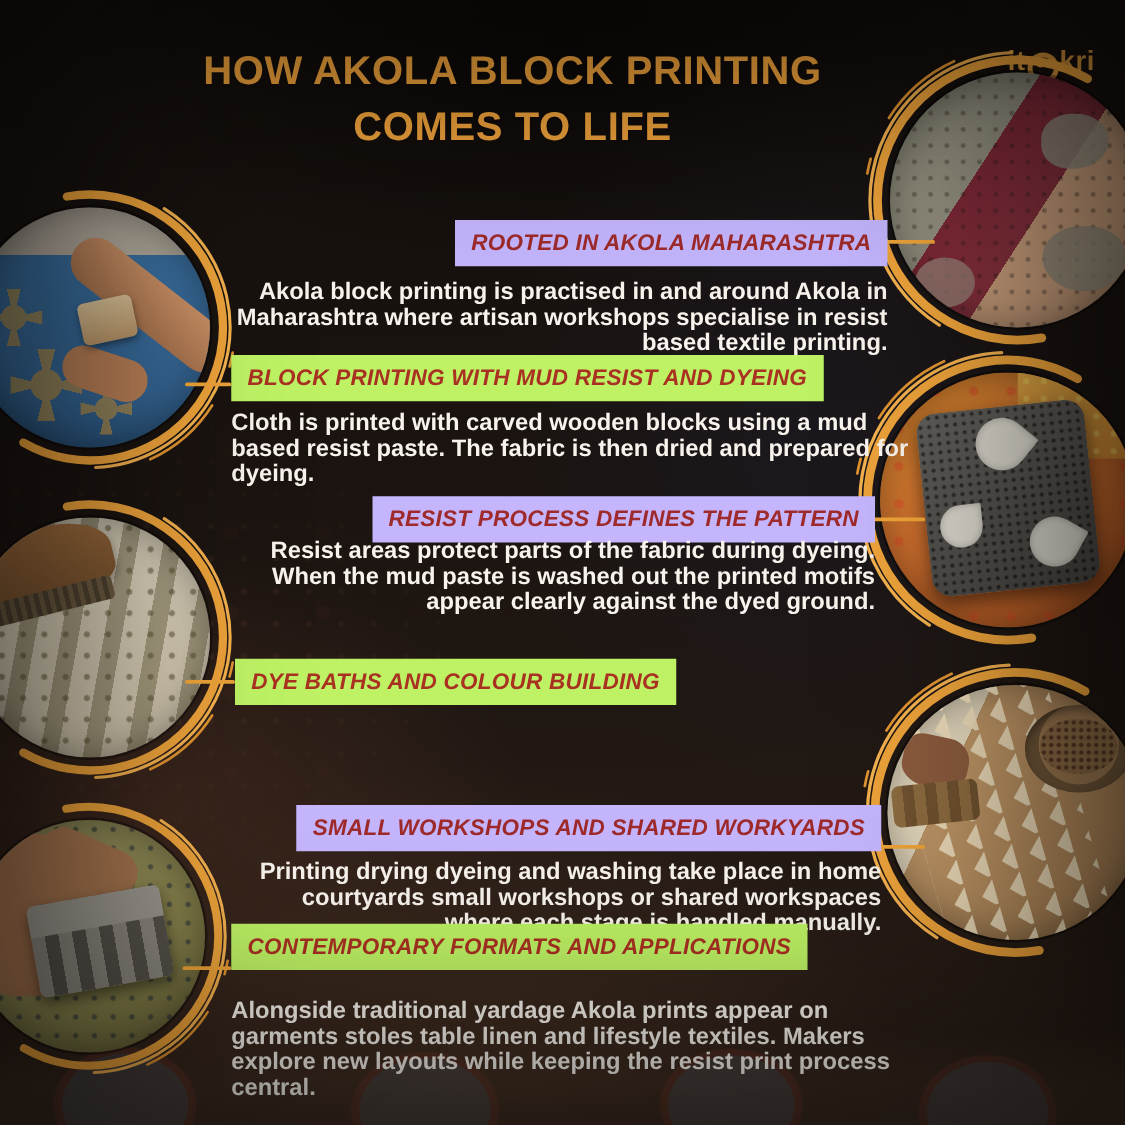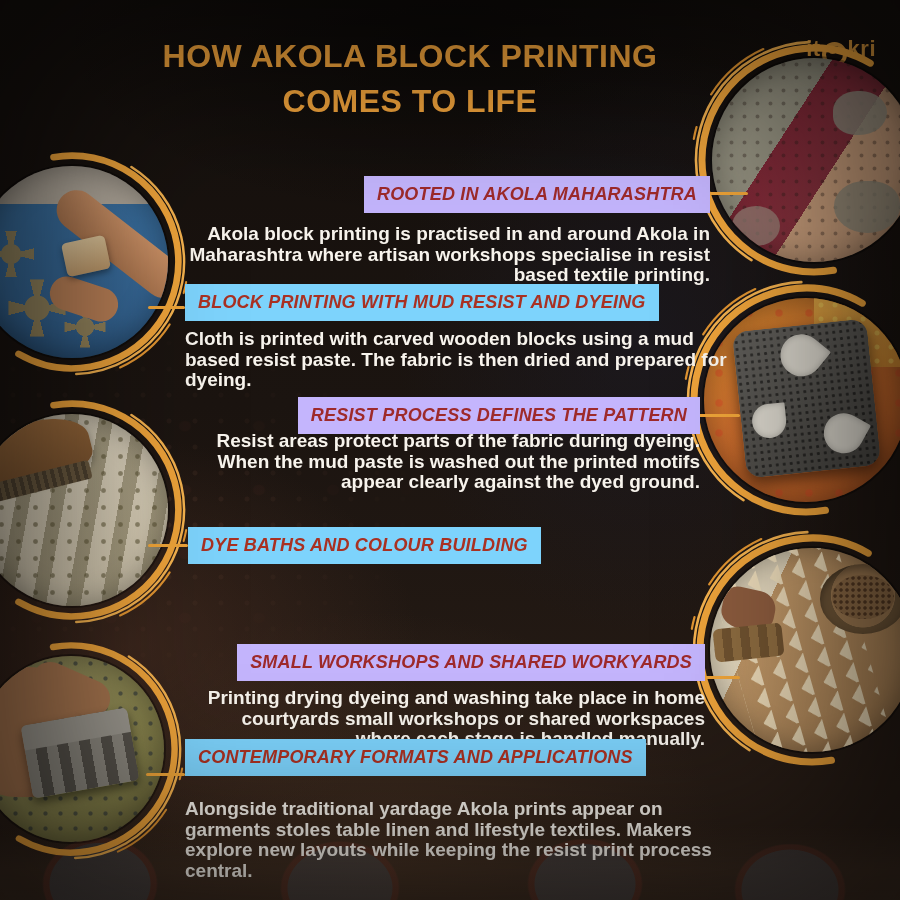--- a/index.html
+++ b/index.html
@@ -37,21 +37,21 @@
   
   .title{position:absolute;left:0;top:34px;width:820px;text-align:center;
     color:#F2A43C;font-weight:800;font-size:32px;line-height:45px;letter-spacing:.5px;}
   .logo{position:absolute;right:24px;top:36px;color:#D6953B;font-weight:700;font-size:22px;letter-spacing:.5px;display:flex;align-items:flex-start;}
   .logo-o{display:inline-block;width:17px;height:17px;border:4px solid #D6953B;border-radius:50%;position:relative;margin:6px 1px 0 1px;}
   .logo-o::after{content:"";position:absolute;left:3px;top:1px;width:7px;height:7px;border-radius:50%;background:#D6953B;}
 
   
   .sec-box{position:absolute;white-space:nowrap;padding:8px 13px;font-style:italic;font-weight:800;font-size:18px;letter-spacing:.2px;}
   .sec-box.cream{background:#c4b5fd;color:#9E2A2B;}
-  .sec-box.orange{background:#7dd3fc;color:#A93122;}
+  .sec-box.orange{background:#bef264;color:#A93122;}
   .sec-body{position:absolute;color:#F8F4ED;font-weight:700;font-size:19px;line-height:20.5px;}
   .sb1{right:190px;top:176px;}  .bb1{right:190px;top:224px;width:540px;text-align:right;}
   .sb2{left:185px;top:284px;}   .bb2{left:185px;top:329px;width:545px;}
   .sb3{right:200px;top:397px;}  .bb3{right:200px;top:431px;width:530px;text-align:right;}
   .sb4{left:188px;top:527px;}   .bb4{left:188px;top:571px;width:545px;}
   .sb5{right:195px;top:644px;}  .bb5{right:195px;top:688px;width:520px;text-align:right;}
   .sb6{left:185px;top:739px;}   .bb6{left:185px;top:799px;width:555px;}
 
   .conn{position:absolute;height:3px;background:#EDA338;border-radius:2px;}
   .cn1{left:708px;top:192px;width:40px;}

